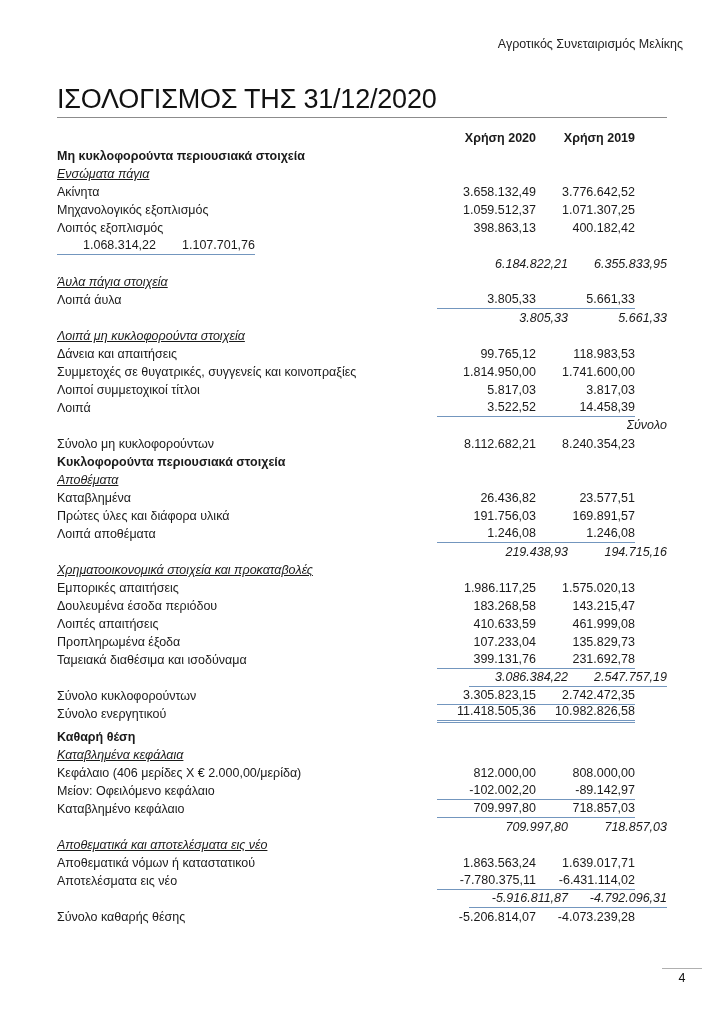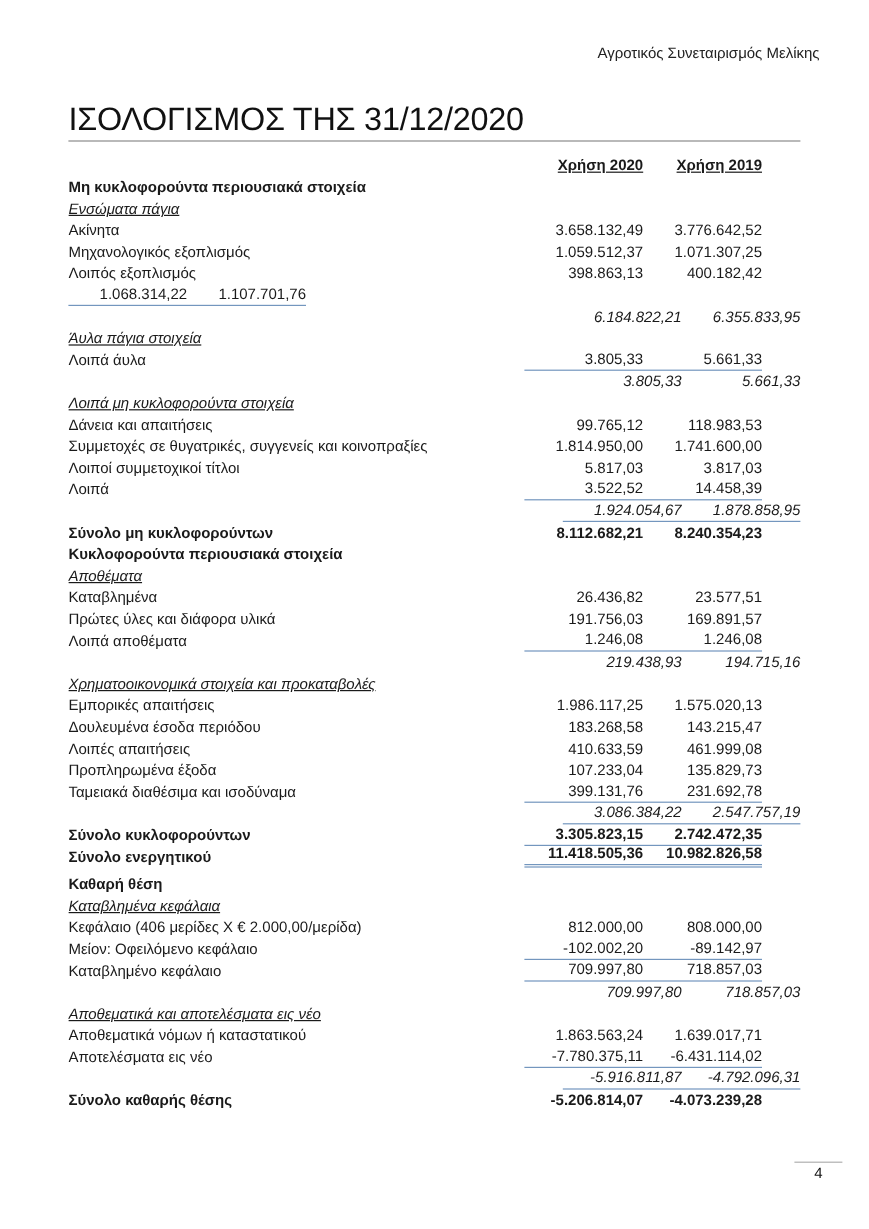--- a/index.html
+++ b/index.html
@@ -29,25 +29,25 @@
   }
   .table {
     position:absolute; top:129px; left:57px; width:610px;
     font-size:12.5px;
   }
   .row { display:flex; height:18px; line-height:17px; align-items:flex-end; }
   .row .label { flex:1; white-space:nowrap; overflow:hidden; }
   .row .nums { width:198px; display:flex; box-sizing:border-box; }
   .row .num { flex:1; text-align:right; white-space:nowrap; }
   .row .spacer { width:32px; }
-  .head .col-head { font-weight:700; text-decoration:underline; }
+  .head .col-head { font-weight:700; }
   .style-section .label { font-weight:700; }
   .style-subsection .label { font-style:italic; text-decoration:underline; }
   .style-total { font-style:italic;flex-direction:column; }
-  .style-grandtotal { font-weight:700;justify-content:center; }
+  .style-grandtotal { font-weight:400;justify-content:center; }
   .rule-below { border-bottom:1.4px solid var(--rule-blue,#7396be); }
   .rule-double { border-bottom:3px double var(--rule-blue,#7396be); }
   .gap-before { margin-top:5px; }
   .footer-rule {
     position:absolute; top:968px; left:662px; width:40px;
     border-bottom:1.5px solid var(--footer-rule,#b0b0b0);
   }
   .page-num {
     position:absolute; top:971px; left:662px; width:40px;
     text-align:center; font-size:12.5px; color:#111;
@@ -204,24 +204,20 @@
     <div class="label">Λοιπά</div>
     <div class="nums rule-below">
       <span class="num v1">3.522,52</span>
       <span class="num v2">14.458,39</span>
     </div>
     <div class="spacer"></div>
   </div>
 
   <div class="row style-total">
     <div class="label">Σύνολο</div>
-    <div class="nums rule-below">
-      <span class="num v1">1.924.054,67</span>
-      <span class="num v2">1.878.858,95</span>
-    </div>
     <div class="spacer"></div>
   </div>
 
   <div class="row style-grandtotal">
     <div class="label">Σύνολο μη κυκλοφορούντων</div>
     <div class="nums">
       <span class="num v1">8.112.682,21</span>
       <span class="num v2">8.240.354,23</span>
     </div>
     <div class="spacer"></div>

